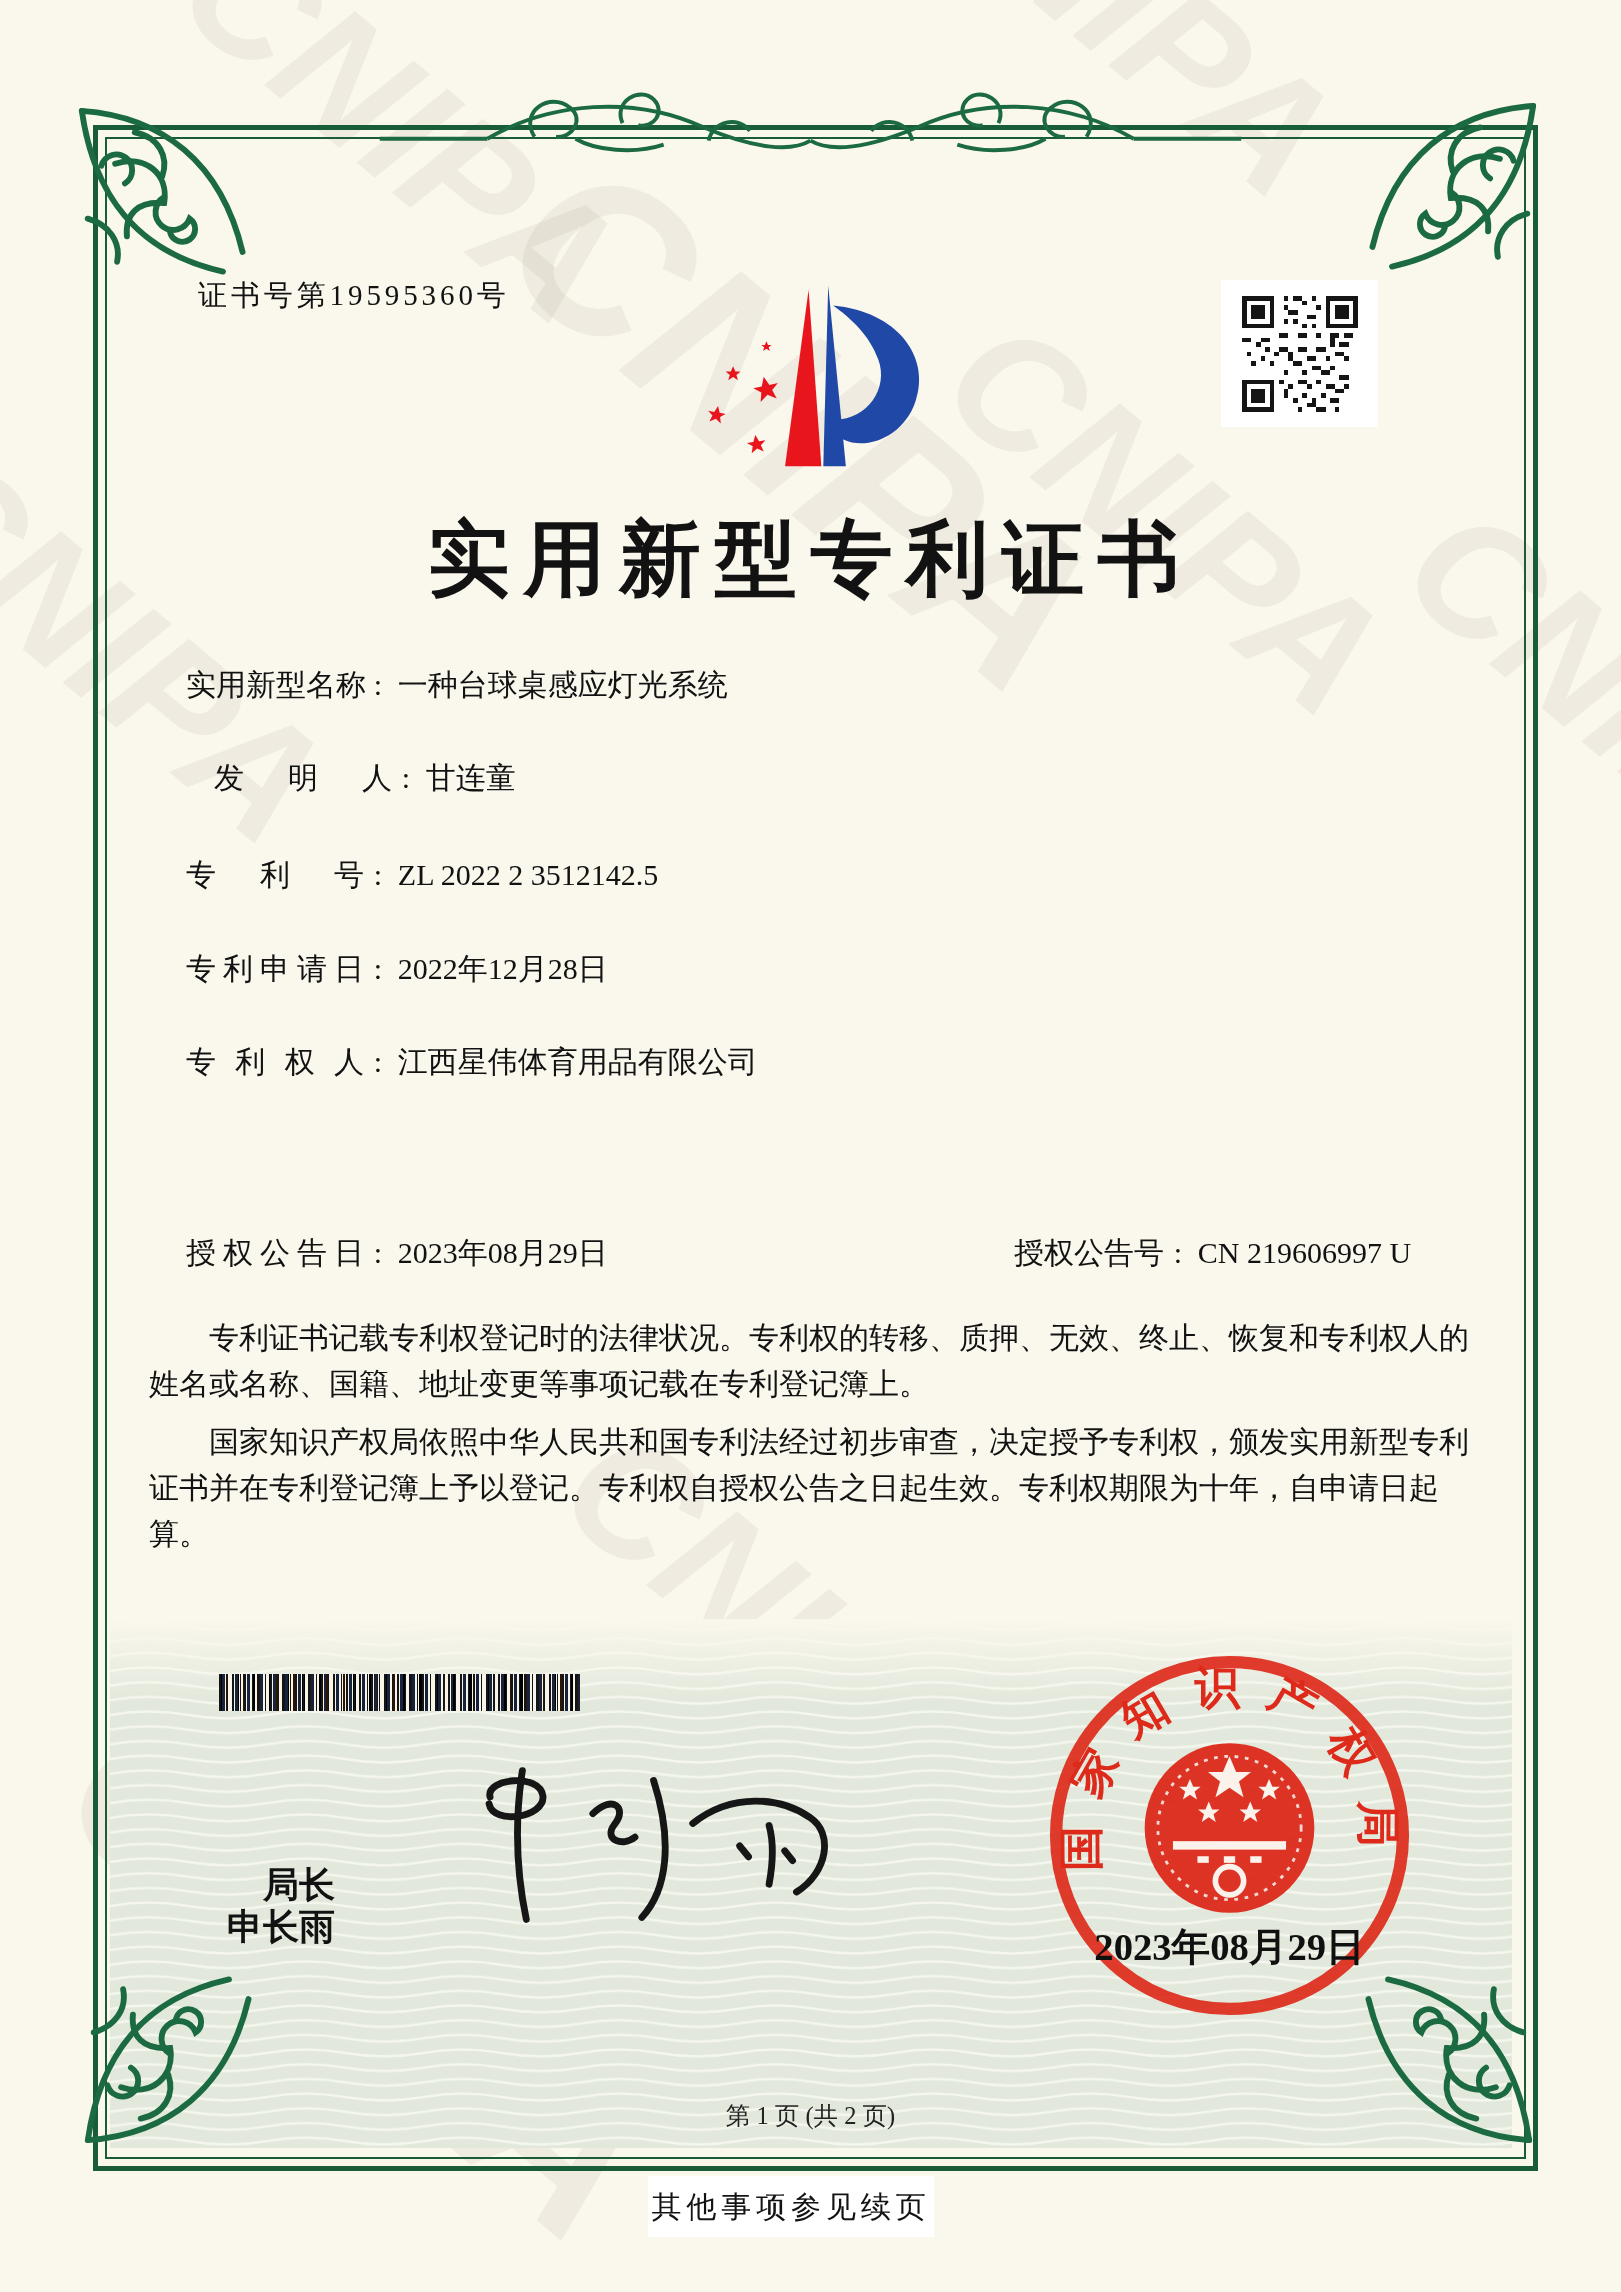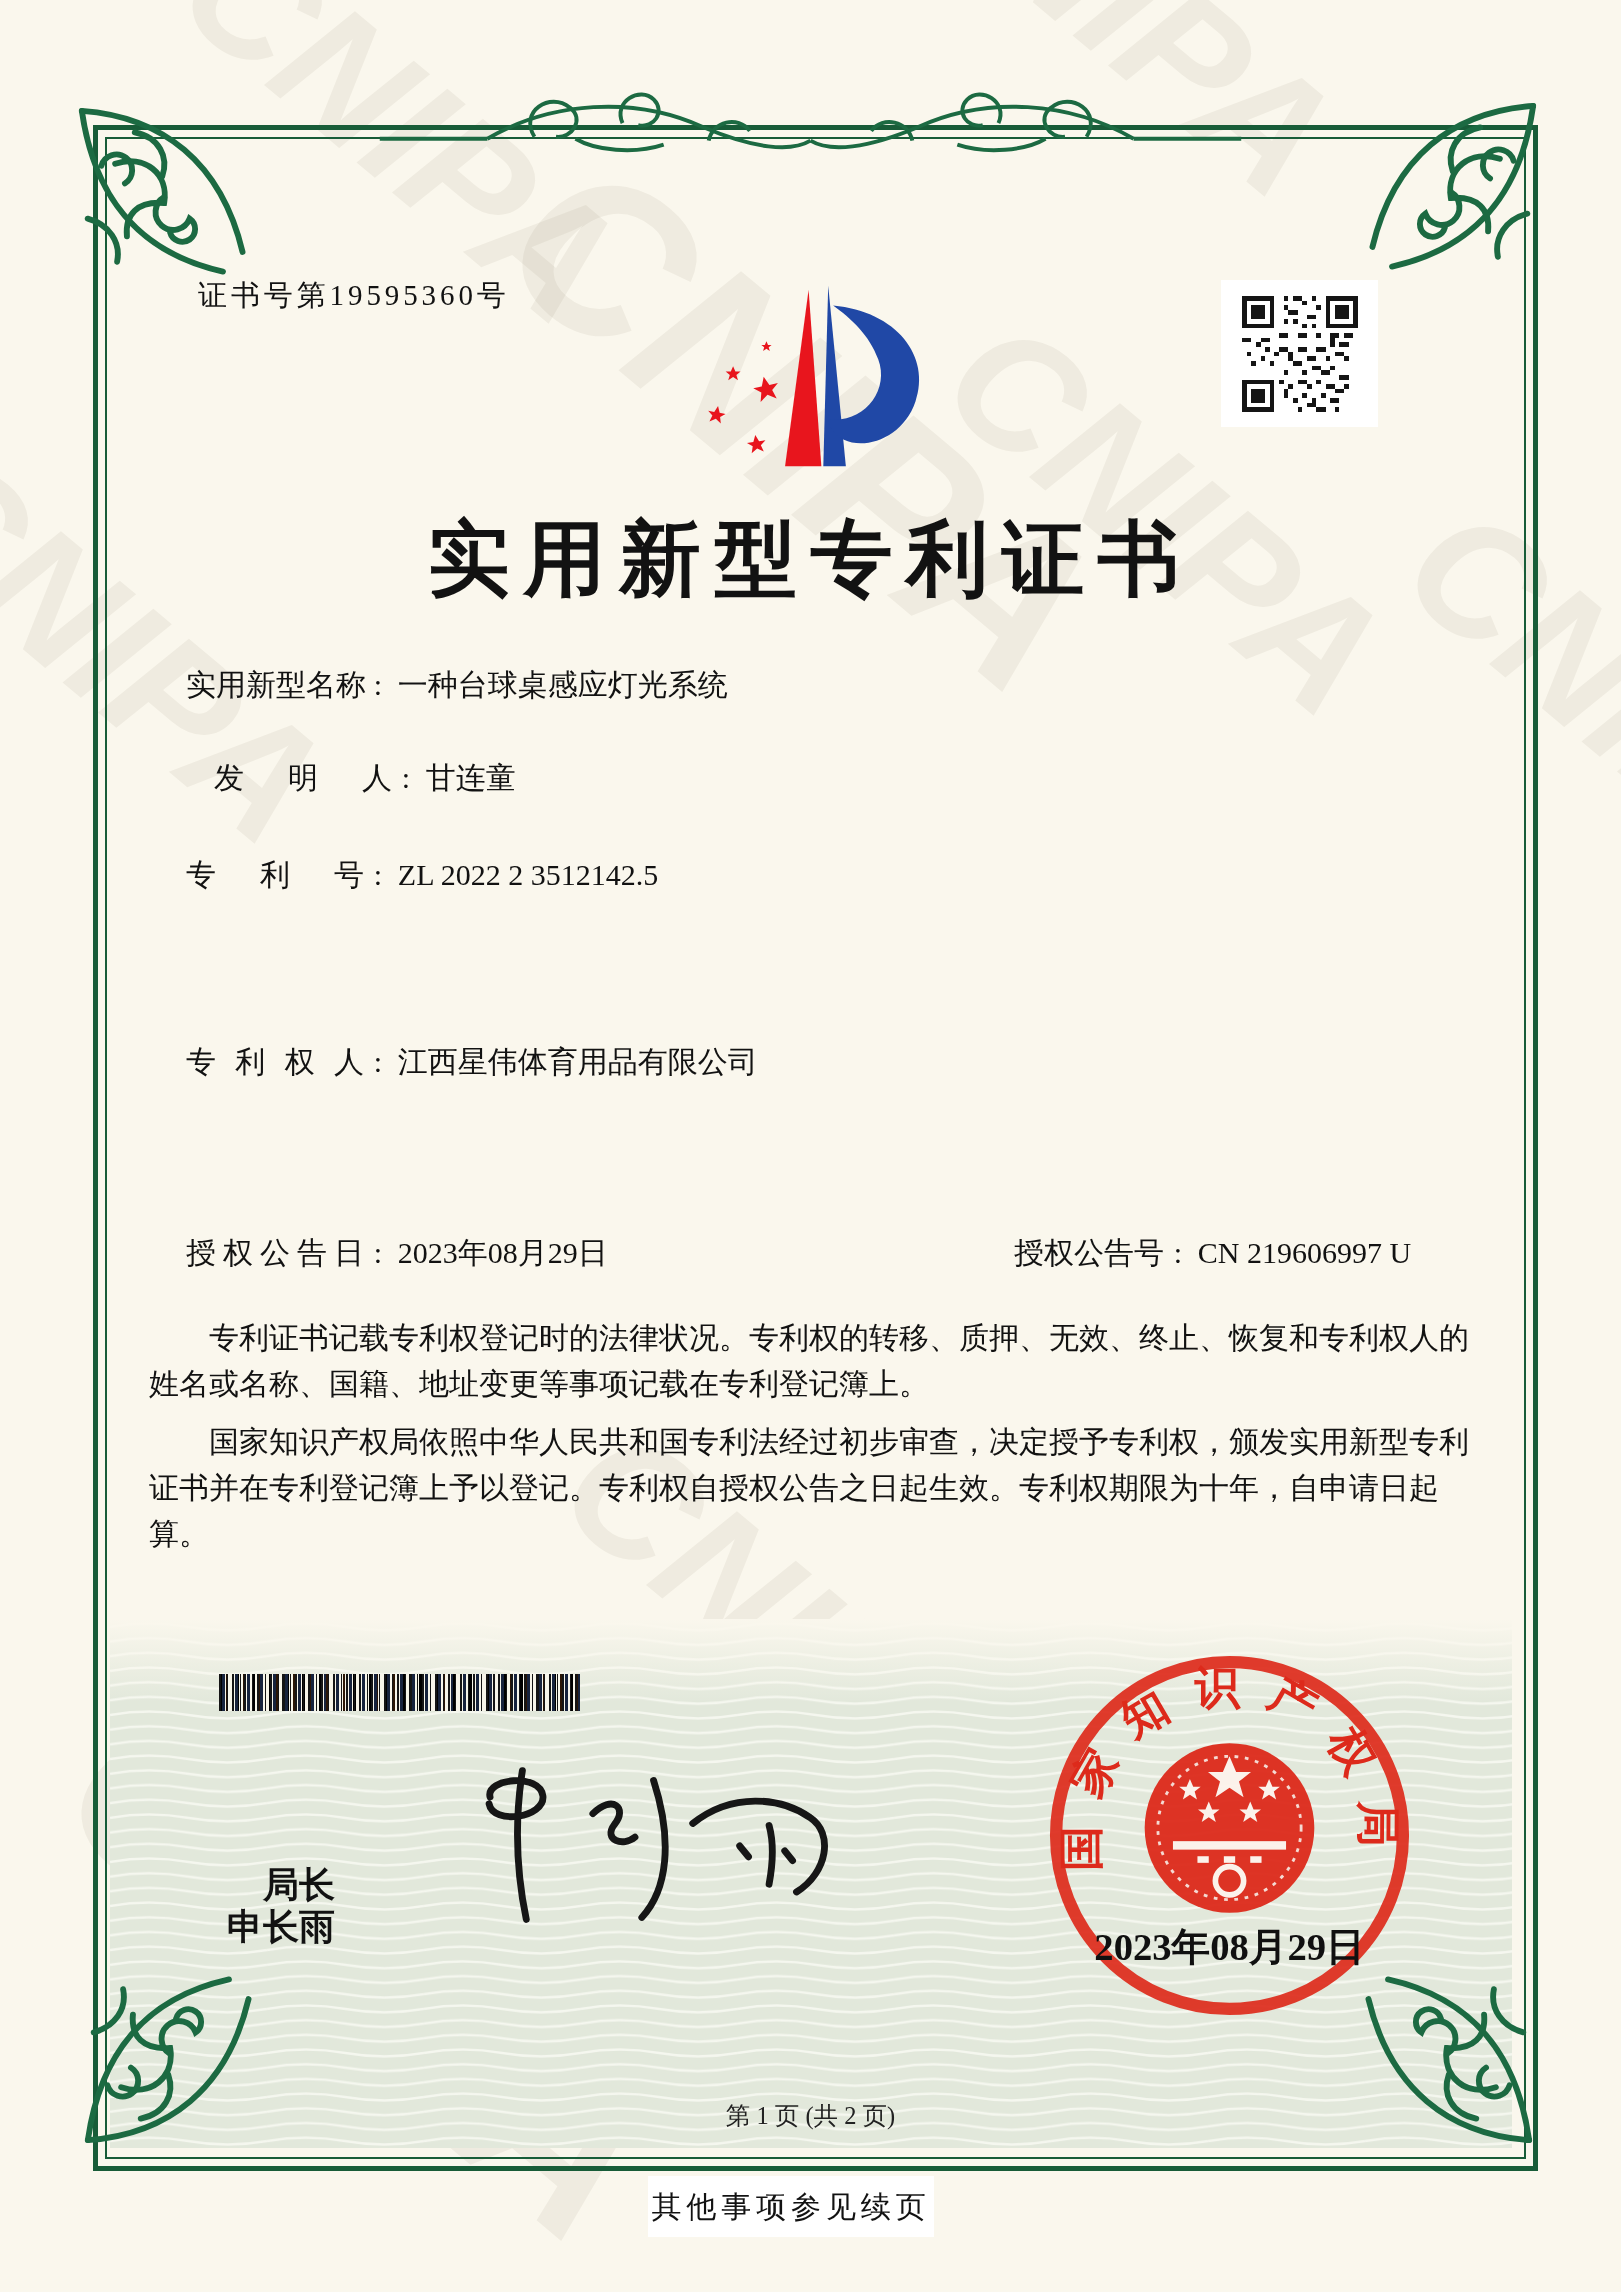--- a/index.html
+++ b/index.html
@@ -217,20 +217,23 @@
 
     <div class="frow" style="top:665px;">
       <span class="flabel">实用新型名称</span><span class="colon">:</span><span class="fvalue">一种台球桌感应灯光系统</span>
     </div>
     <div class="frow" style="top:758px;margin-left:28px;">
       <span class="flabel">发明人</span><span class="colon">:</span><span class="fvalue">甘连童</span>
     </div>
     <div class="frow" style="top:855px;">
       <span class="flabel">专利号</span><span class="colon">:</span><span class="fvalue">ZL 2022 2 3512142.5</span>
     </div>
+    <div class="frow" style="top:949px;">
+      <span class="flabel">专利申请日</span><span class="colon">:</span><span class="fvalue">2022年12月28日</span>
+    </div>
     <div class="frow" style="top:1042px;">
       <span class="flabel">专利权人</span><span class="colon">:</span><span class="fvalue">江西星伟体育用品有限公司</span>
     </div>
     <div class="frow" style="top:1233px;">
       <span class="flabel">授权公告日</span><span class="colon">:</span><span class="fvalue">2023年08月29日</span>
       <span class="grant2">
         <span>授权公告号</span><span class="colon">:</span><span class="fvalue">CN 219606997 U</span>
       </span>
     </div>
 

